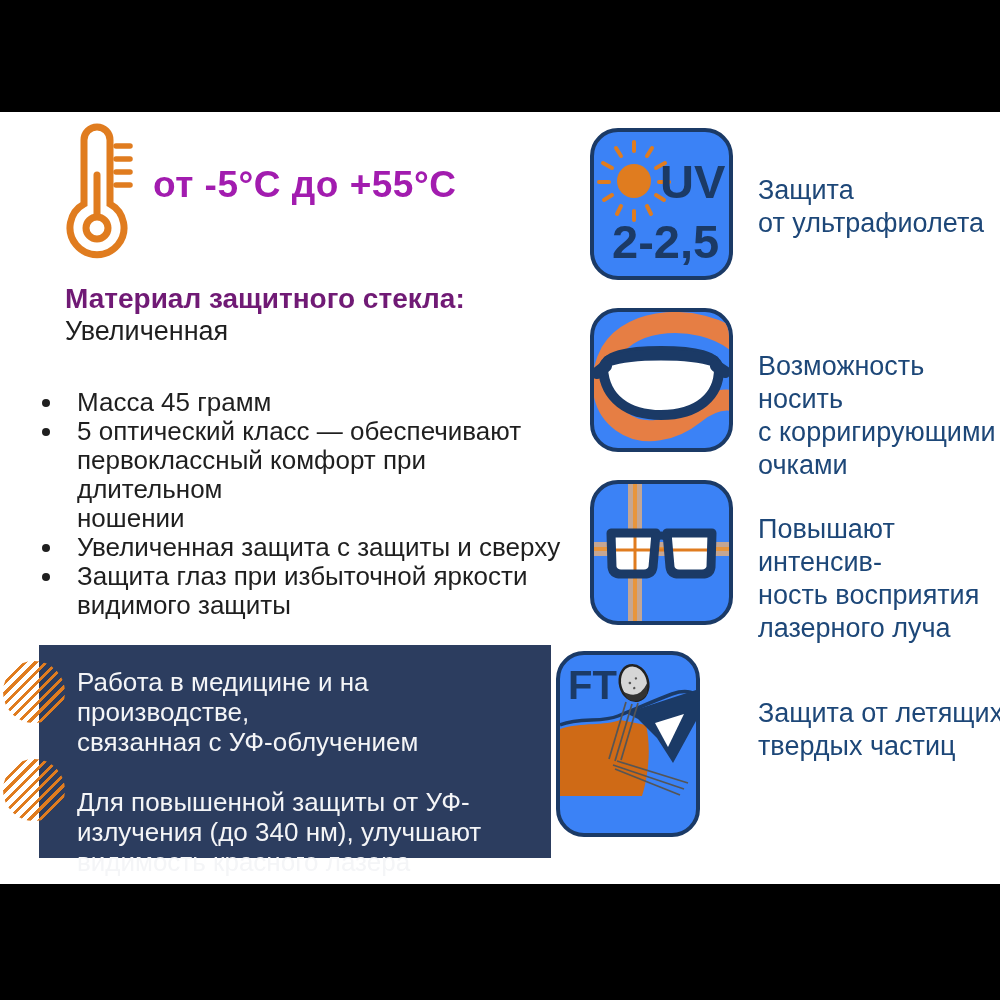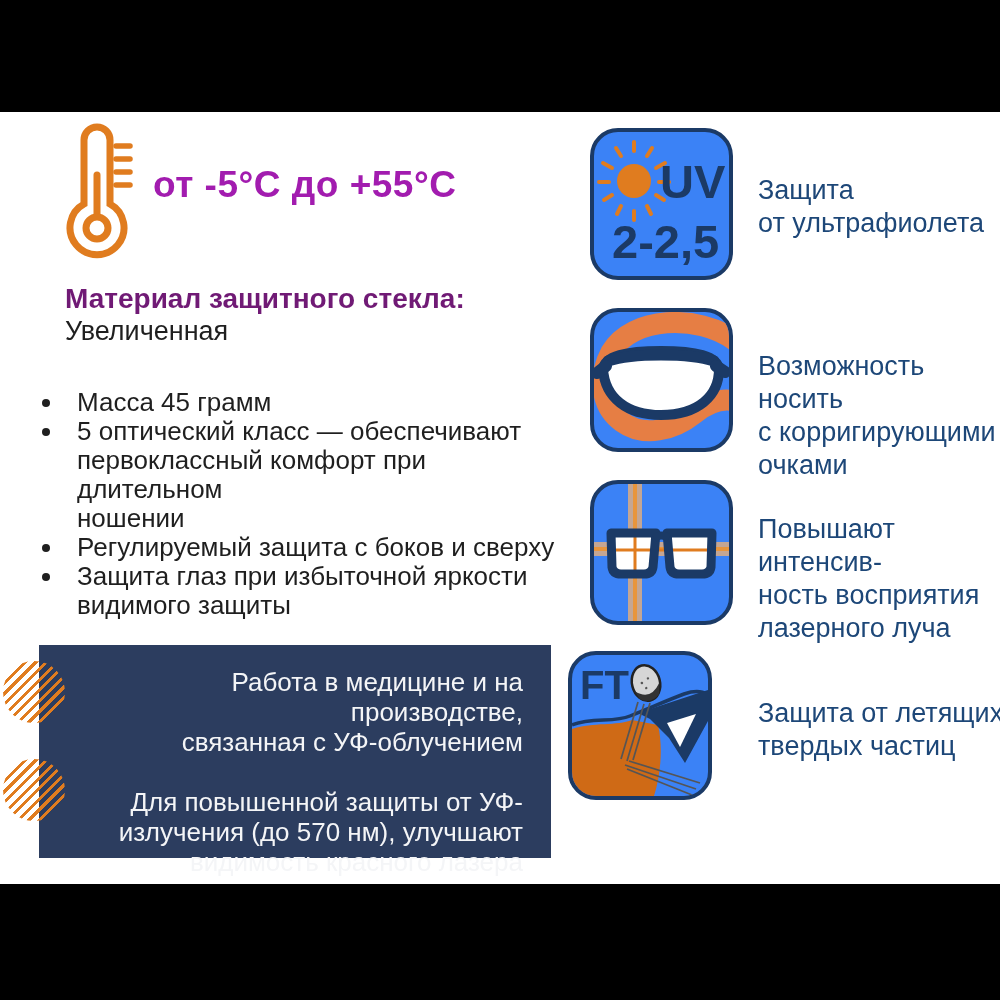--- a/index.html
+++ b/index.html
@@ -12,35 +12,35 @@
   .thermo{left:56px;top:6px;width:84px;height:142px;}
   .temp-text{left:153px;top:52px;font-size:37px;font-weight:700;color:#a21caf;letter-spacing:.5px;}
   .mat-head{left:65px;top:171px;font-size:28px;font-weight:700;color:#701a75;}
   .mat-val{left:65px;top:204px;font-size:27px;color:#1f1f1f;}
   ul.features{left:26px;top:264px;width:540px;margin:12px;padding:0;list-style:none;}
   ul.features{position:absolute;}
   ul.features li{position:relative;padding-left:39px;font-size:26px;line-height:29px;color:#1f1f1f;white-space:pre-line;}
   ul.features li .dot{position:absolute;left:4px;top:11px;width:8px;height:8px;border-radius:50%;background:#1f1f1f;}
 
   
-  .hbox{left:39px;top:533px;width:512px;height:213px;background:#2c3d5f;box-sizing:border-box;padding:22px 28px 0 38px;text-align:right;}
+  .hbox{left:39px;top:533px;width:512px;height:213px;background:#2c3d5f;box-sizing:border-box;padding:22px 28px 0 38px;}
   .hbox p{margin:0;font-size:26px;line-height:30px;color:#f4f5f7;}
   .hbox p + p{margin-top:30px;}
   .hatch{width:62px;height:62px;border-radius:50%;
     background:repeating-linear-gradient(135deg,#e07c1f 0 3px,rgba(0,0,0,0) 3px 7.5px);}
   .hatch1{left:3px;top:549px;}
   .hatch2{left:3px;top:647px;}
 
   
   .badge{border:4px solid #1b3a66;border-radius:28px;background:#3b82f6;box-sizing:border-box;overflow:hidden;}
   .badge svg{position:absolute;left:0;top:0;}
   .b1{left:590px;top:16px;width:143px;height:152px;}
   .b2{left:590px;top:196px;width:143px;height:144px;}
   .b3{left:590px;top:368px;width:143px;height:145px;}
-  .b4{left:568px;top:539px;width:144px;height:149px;}
+  .b4{left:556px;top:539px;width:144px;height:186px;}
   .blabel{left:758px;width:250px;font-size:27px;line-height:33px;color:#1d4778;}
   .l1{top:62px;} .l2{top:238px;} .l3{top:401px;} .l4{top:585px;}
 </style>
 </head>
 <body>
 
 <div class="panel">
 
   <svg class="abs thermo" viewBox="0 0 84 142">
     <g fill="none" stroke="#E07C1F" stroke-width="7" stroke-linecap="round">
@@ -58,30 +58,30 @@
   <div class="abs temp-text">от -5°C до +55°C</div>
 
   <div class="abs mat-head">Материал защитного стекла:</div>
   <div class="abs mat-val">Увеличенная</div>
 
   <ul class="features">
       <li><span class="dot"></span><span>Масса 45 грамм</span></li>
       <li><span class="dot"></span><span>5 оптический класс — обеспечивают
 первоклассный комфорт при длительном
 ношении</span></li>
-      <li><span class="dot"></span><span>Регулируемый защита с боков и сверху</span></li>
+      <li><span class="dot"></span><span>Увеличенная защита с защиты и сверху</span></li>
       <li><span class="dot"></span><span>Защита глаз при избыточной яркости
 видимого защиты</span></li>
     </ul>
 
   <div class="abs hbox">
     <p class="pre">Работа в медицине и на производстве,
 связанная с УФ-облучением</p>
     <p class="pre">Для повышенной защиты от УФ-
-излучения (до 570 нм), улучшают
+излучения (до 340 нм), улучшают
 видимость красного лазера</p>
   </div>
   <div class="abs hatch hatch1"></div>
   <div class="abs hatch hatch2"></div>
 
   <div class="abs badge b1">
     <svg width="135" height="144" viewBox="0 0 135 144">
       <g stroke="#E07C1F" stroke-width="4" stroke-linecap="round">
         <line x1="40" y1="19" x2="40" y2="10"></line>
         <line x1="53" y1="24" x2="58" y2="16"></line>

